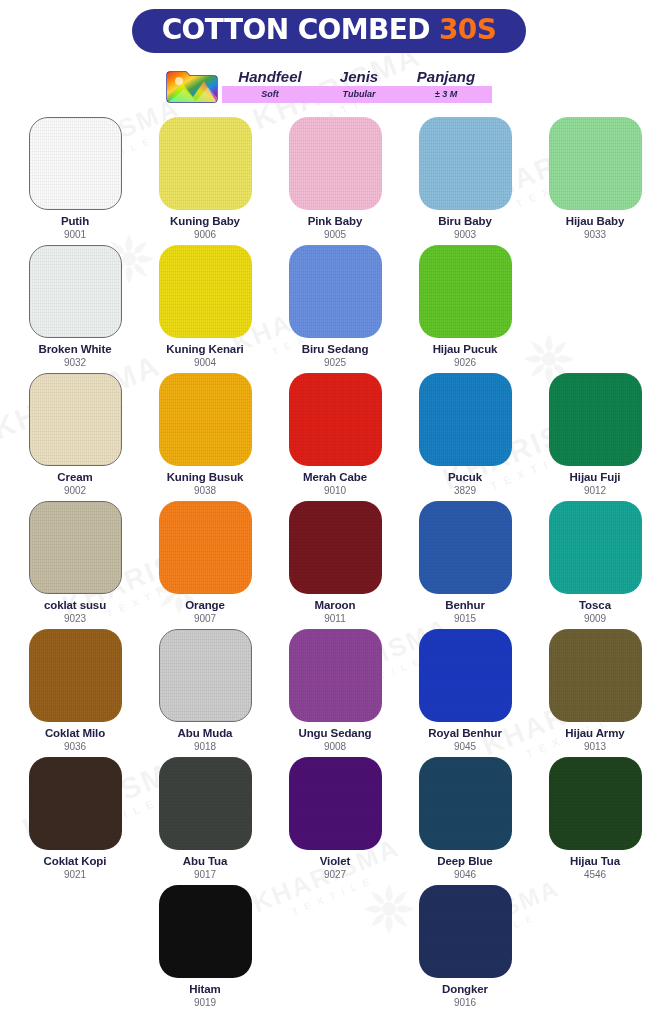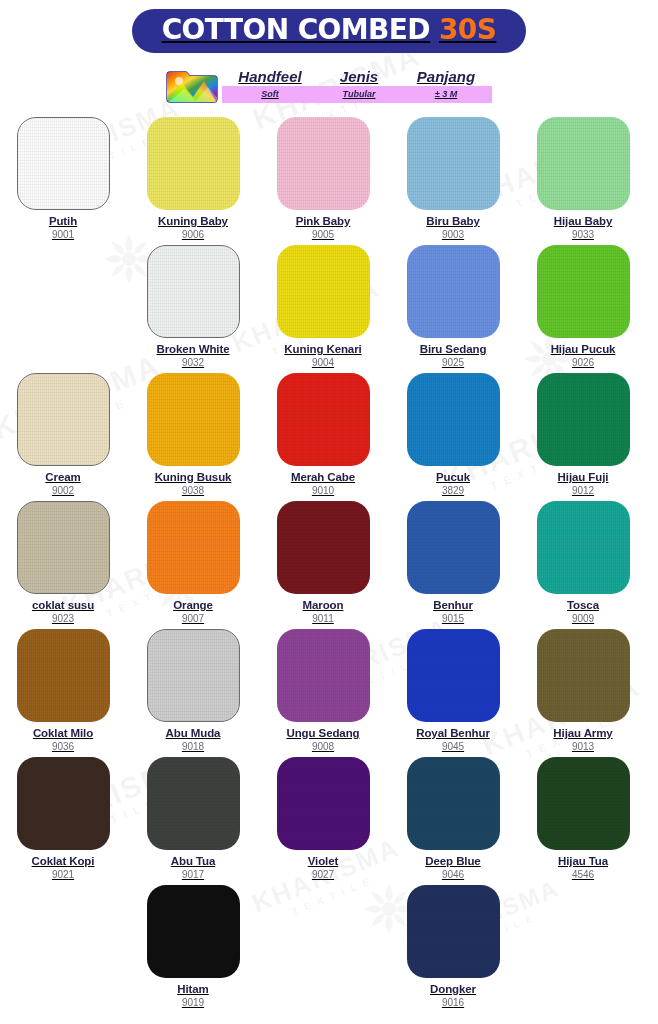--- a/index.html
+++ b/index.html
@@ -44,21 +44,20 @@
     pointer-events: none;
   }
 
   
   #page {
     position: relative;
     z-index: 2;
     width: 658px;
     height: 1024px;
     padding: 0 10px;
-    text-decoration: underline;
   }
 
   
   #title-banner-wrap {
     display: flex;
     justify-content: center;
     padding-top: 9px;
   }
   #title-banner {
     background: #2d3091;
@@ -134,21 +133,21 @@
   .c-panjang  { width: 92px; }
 
   
   #grid {
     margin-top: 12px;
     display: flex;
     flex-direction: column;
   }
   .grid-row {
     display: flex;
-    justify-content: flex-end;
+    justify-content: flex-start;
     height: 128px;
   }
   .cell {
     width: 128px;
     margin: 0 1px;
     display: flex;
     flex-direction: column;
     align-items: center;
     flex: 0 0 auto;
   }

